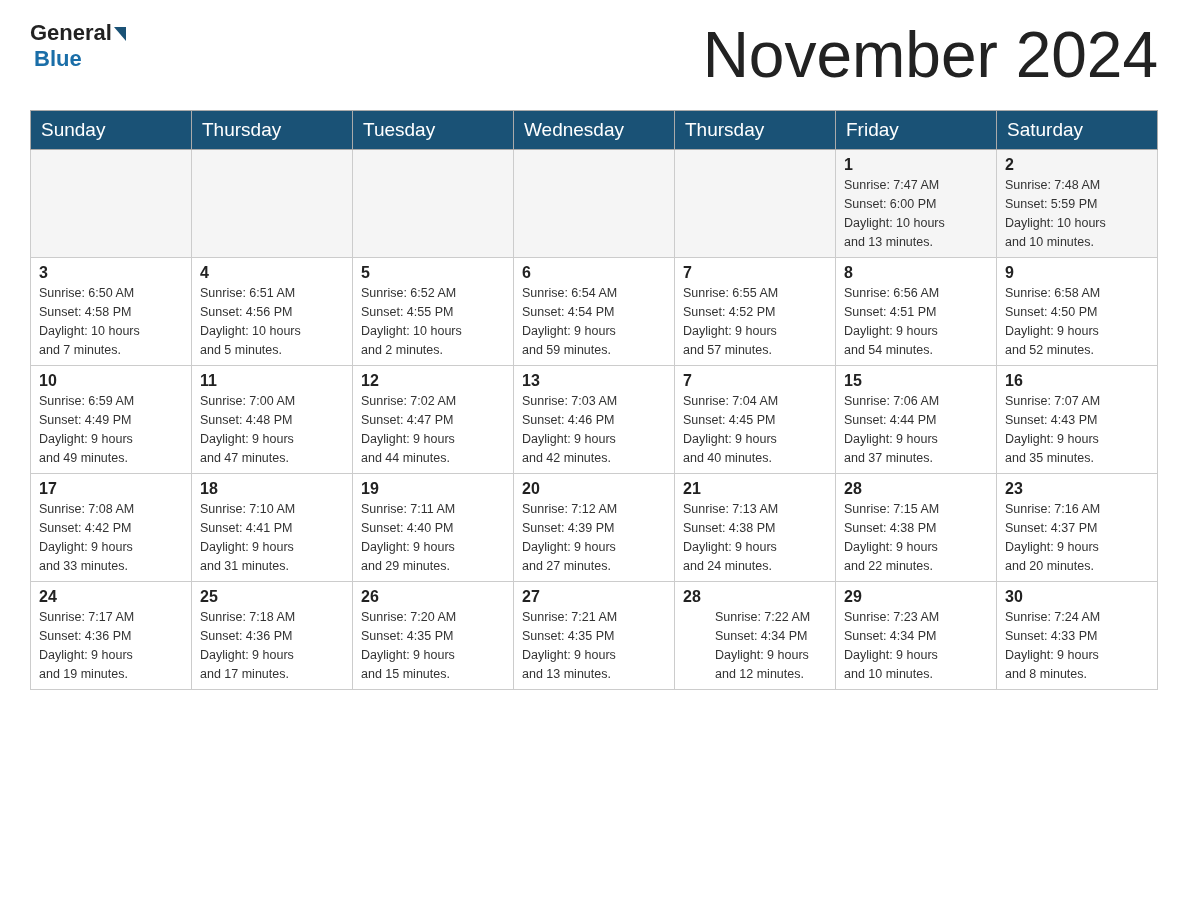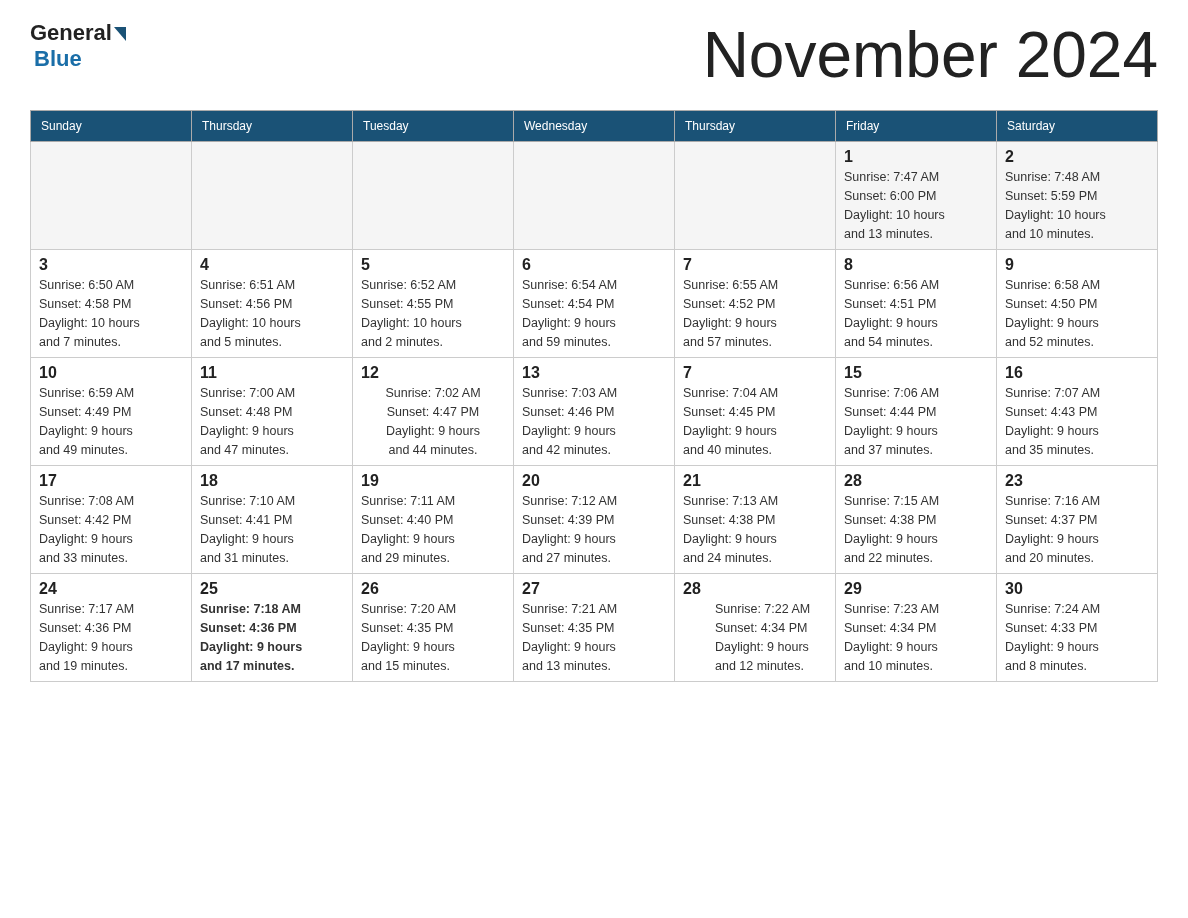--- a/index.html
+++ b/index.html
@@ -64,21 +64,21 @@
     }
     .calendar {
       width: 100%;
       border-collapse: collapse;
       border: 1px solid #aaa;
     }
     .calendar th {
       background: #1a5276;
       color: #fff;
       padding: 8px 10px;
-      font-size: 12px;
+      font-size: 19px;
       font-weight: normal;
       text-align: left;
       border: 1px solid #aaa;
     }
     .calendar td {
       vertical-align: top;
       padding: 6px 8px;
       border: 1px solid #ccc;
       width: 14.28%;
       min-height: 90px;
@@ -218,21 +218,21 @@
         </td>
         <td>
           <span class="day-number">11</span>
           <div class="day-info" style="white-space: pre-line;">Sunrise: 7:00 AM
 Sunset: 4:48 PM
 Daylight: 9 hours
 and 47 minutes.</div>
         </td>
         <td>
           <span class="day-number">12</span>
-          <div class="day-info" style="white-space: pre-line; text-align: center;">Sunrise: 7:02 AM
+          <div class="day-info" style="white-space: pre-line;">Sunrise: 7:02 AM
 Sunset: 4:47 PM
 Daylight: 9 hours
 and 44 minutes.</div>
         </td>
         <td>
           <span class="day-number">13</span>
           <div class="day-info" style="white-space: pre-line;">Sunrise: 7:03 AM
 Sunset: 4:46 PM
 Daylight: 9 hours
 and 42 minutes.</div>
@@ -313,21 +313,21 @@
       <tr>
         <td>
           <span class="day-number">24</span>
           <div class="day-info" style="white-space: pre-line;">Sunrise: 7:17 AM
 Sunset: 4:36 PM
 Daylight: 9 hours
 and 19 minutes.</div>
         </td>
         <td>
           <span class="day-number">25</span>
-          <div class="day-info" style="white-space: pre-line; font-weight: bold;">Sunrise: 7:18 AM
+          <div class="day-info" style="white-space: pre-line;">Sunrise: 7:18 AM
 Sunset: 4:36 PM
 Daylight: 9 hours
 and 17 minutes.</div>
         </td>
         <td>
           <span class="day-number">26</span>
           <div class="day-info" style="white-space: pre-line;">Sunrise: 7:20 AM
 Sunset: 4:35 PM
 Daylight: 9 hours
 and 15 minutes.</div>

